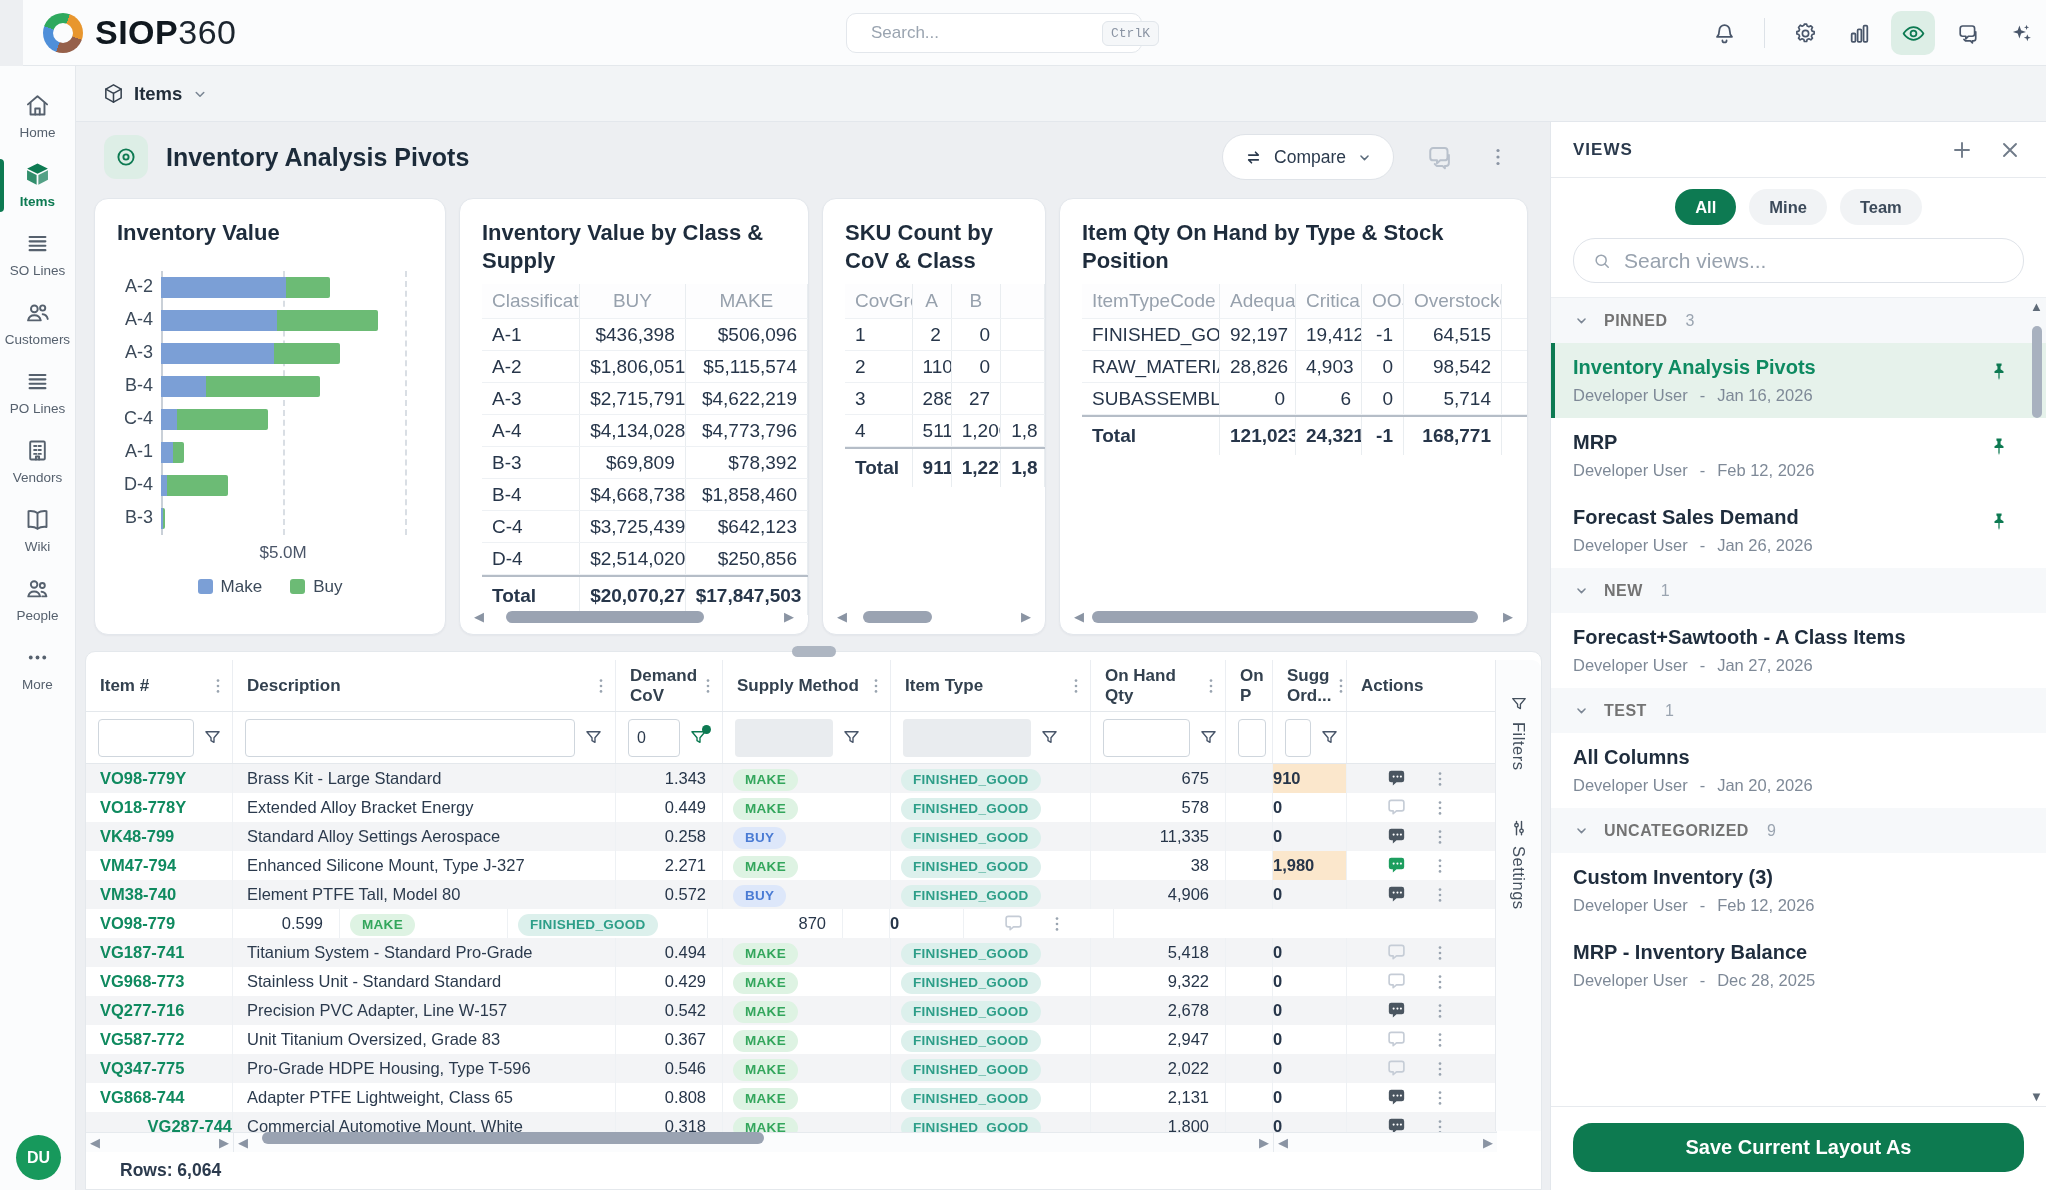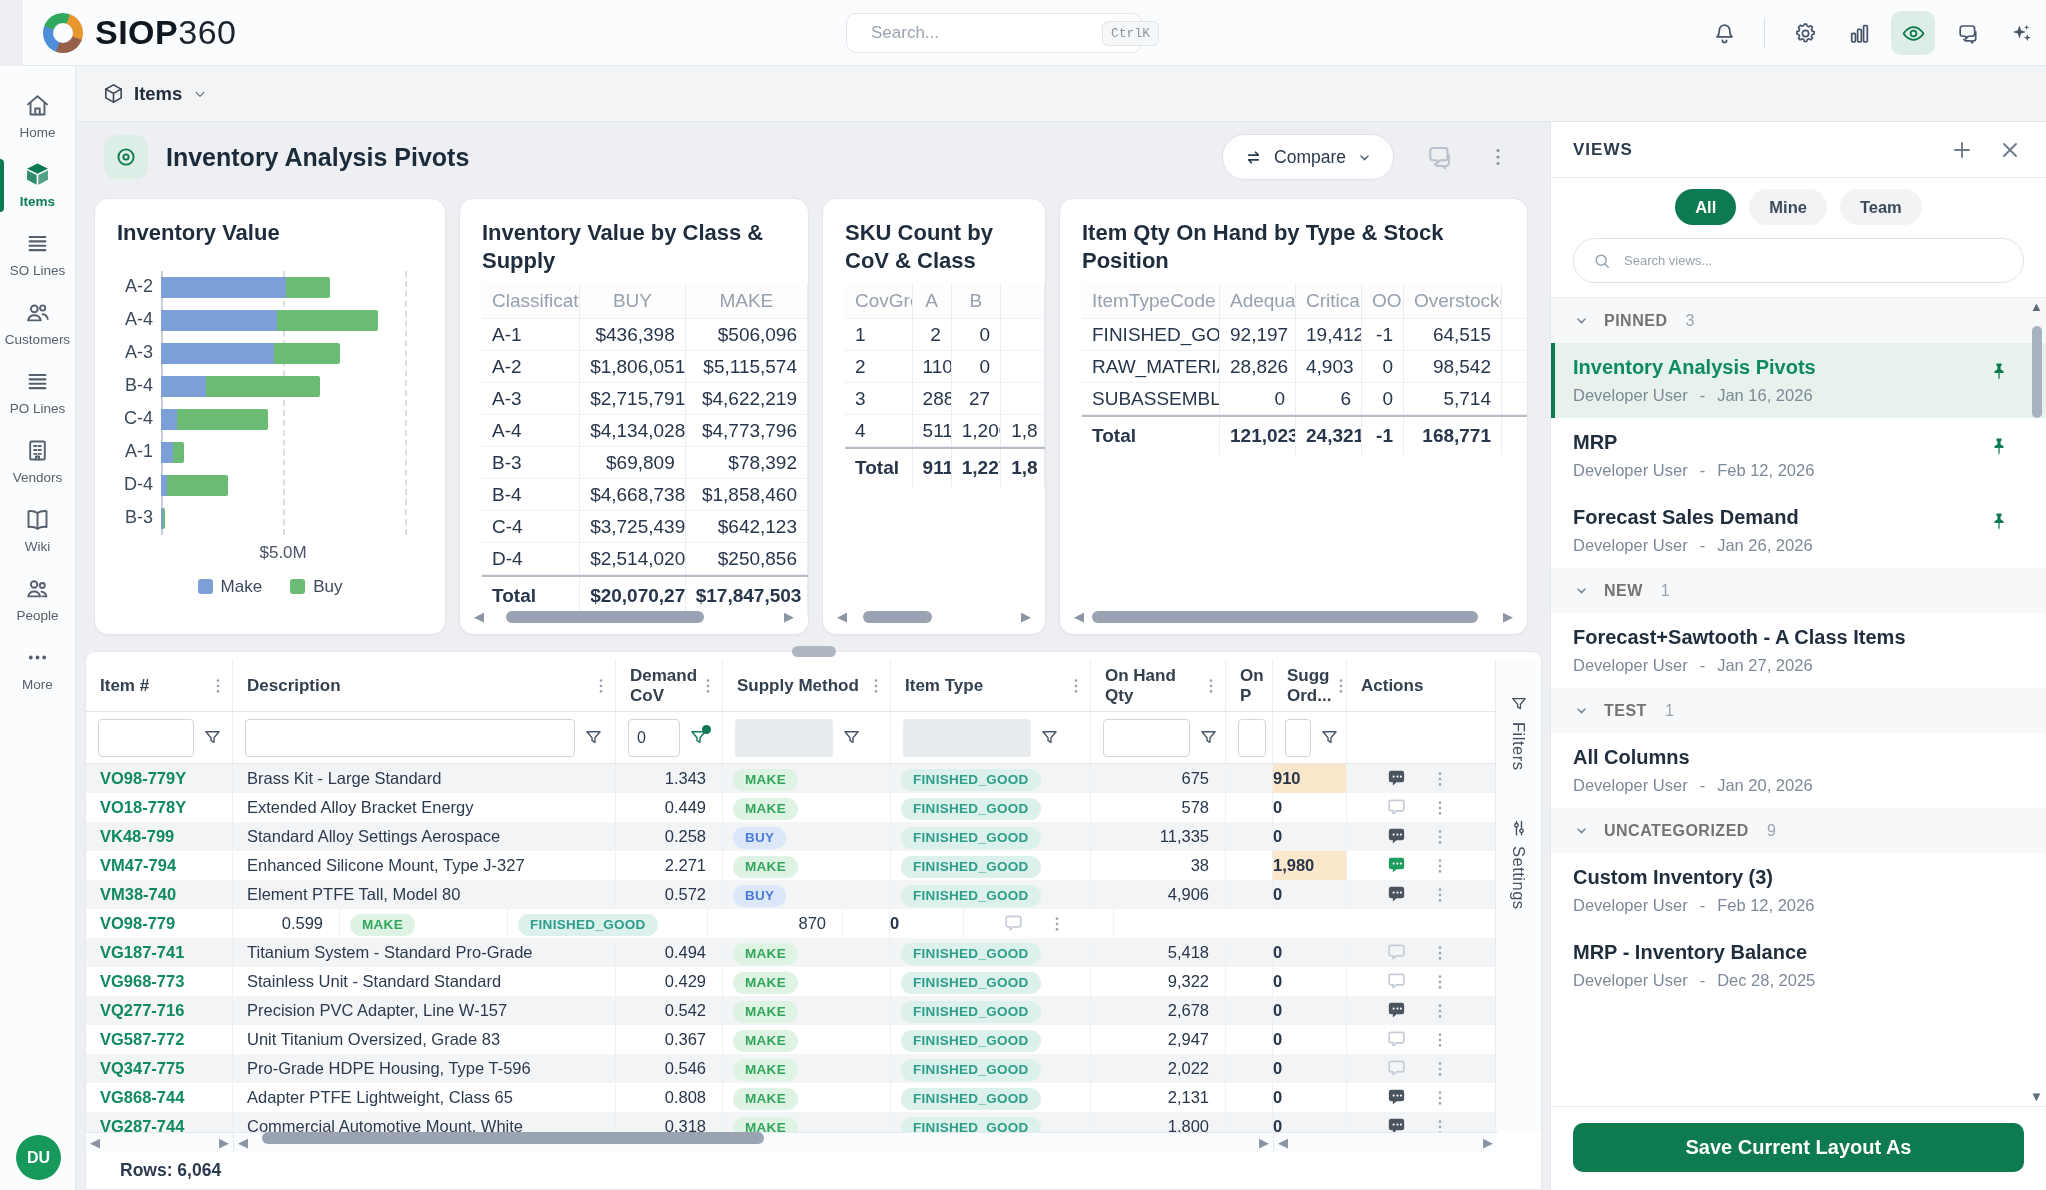--- a/index.html
+++ b/index.html
@@ -132,39 +132,39 @@
   
   .views-panel { position:absolute; left:1550px; top:122px; width:496px; bottom:0; background:#fff; border-left:1px solid #e3e7ec; display:flex; flex-direction:column; z-index:15; }
   .views-head { height:56px; display:flex; align-items:center; padding:0 24px 0 22px; border-bottom:1px solid #e7eaee; }
   .views-title { font-size:17px; font-weight:bold; letter-spacing:1px; color:#2b3a4d; flex:1; }
   .vh-ic { width:24px; height:24px; color:#707b89; cursor:pointer; margin-left:24px; }
   .views-tabs { height:58px; display:flex; align-items:center; justify-content:center; gap:13px; }
   .vtab { height:36px; border-radius:18px; background:#f1f3f5; color:#3c4a5a; font-size:16.5px; font-weight:bold; display:flex; align-items:center; padding:0 20px; cursor:pointer; }
   .vtab.active { background:#0d7a52; color:#fff; }
   .views-search { margin:2px 22px 14px; height:45px; border:1px solid #dfe3e9; border-radius:22px; display:flex; align-items:center; gap:12px; padding:0 18px; }
   .views-search .icon { width:20px; height:20px; color:#9aa4b0; }
-  .views-search input { border:none; outline:none; flex:1; font-size:13px; color:#701a75; font-family:inherit; background:transparent; }
+  .views-search input { border:none; outline:none; flex:1; font-size:21px; color:#701a75; font-family:inherit; background:transparent; }
   .views-search input::placeholder { color:#98a2ae; }
   .views-list { flex:1; overflow:hidden; border-top:1px solid #eceff2; position:relative; }
   .vsection { height:45px; background:#f6f8fa; display:flex; align-items:center; gap:14px; padding:0 22px; cursor:pointer; }
   .vsection .chev { width:17px; height:17px; color:#7b8694; }
   .vsec-name { font-size:16px; font-weight:bold; color:#737373; letter-spacing:.5px; }
   .vsec-count { font-size:16px; color:#9aa4b0; margin-left:4px; }
   .vitem { padding:13px 40px 13px 22px; position:relative; cursor:pointer; }
   .vitem.active { background:#e6f2eb; border-left:4px solid #0d7a52; padding-left:18px; }
   .vitem-title { font-size:20px; font-weight:bold; color:#1f2d3d; margin-bottom:7px; }
   .vitem.active .vitem-title { color:#0e8a61; }
   .vitem-meta { font-size:16.5px; color:#7e8997; display:flex; gap:12px; }
   .vpin { position:absolute; right:36px; top:18px; width:22px; height:22px; color:#0d7a52; cursor:pointer; }
   .views-scroll { position:absolute; right:3px; top:2px; bottom:2px; width:13px; display:flex; flex-direction:column; align-items:center; }
   .views-scroll .thumb { width:10px; height:92px; background:#a8b1bf; border-radius:5px; margin-top:12px; cursor:pointer; }
   .views-scroll .scr-arrow { width:13px; color:#5f6b78; }
   .views-scroll .spacer { flex:1; }
   .views-footer { border-top:1px solid #e7eaee; padding:16px 22px 18px; }
-  .save-btn { width:100%; height:49px; background:#0d7a50; border:none; border-radius:10px; color:#fff; font-size:20px; font-weight:bold; font-family:inherit; cursor:pointer; }
+  .save-btn { width:100%; height:49px; background:#0d7a50; border:none; border-radius:19px; color:#fff; font-size:20px; font-weight:bold; font-family:inherit; cursor:pointer; }
 </style>
 </head>
 <body>
 
 <header class="app-header">
   <div class="logo-wrap">
     <div class="logo-swirl"></div>
     <div class="logo-text"><span>SIOP</span><span class="lt2">360</span></div>
   </div>
   <div class="search-pill">
@@ -1058,21 +1058,21 @@
             <span class="icon gkebab">
               <svg viewBox="0 0 24 24" fill="currentColor">
                 <circle cx="12" cy="5.5" r="1.6"></circle>
                 <circle cx="12" cy="12" r="1.6"></circle>
                 <circle cx="12" cy="18.5" r="1.6"></circle>
               </svg>
             </span>
           </div>
         </div>
         <div class="gtable grow data">
-          <div class="gcol cell-item" style="width: 147px;">VG287-744</div>
+          <div class="gcol cell-item" style="width: 147px; text-align: right;">VG287-744</div>
           <div class="gcol cell-desc" style="width: 383px;">Commercial Automotive Mount, White</div>
           <div class="gcol cell-num" style="width: 107px;">0.318</div>
           <div class="gcol " style="width: 168px;"><span class="pill make">MAKE</span></div>
           <div class="gcol " style="width: 200px;"><span class="pill fg">FINISHED_GOOD</span></div>
           <div class="gcol cell-num" style="width: 135px;">1,800</div>
           <div class="gcol " style="width: 47px;"></div>
           <div class="gcol cell-sugg" style="width: 74px;">0</div>
           <div class="gcol cell-actions" style="width: 150px;">
             <span class="icon chat-act">
               <svg viewBox="0 0 24 24">

